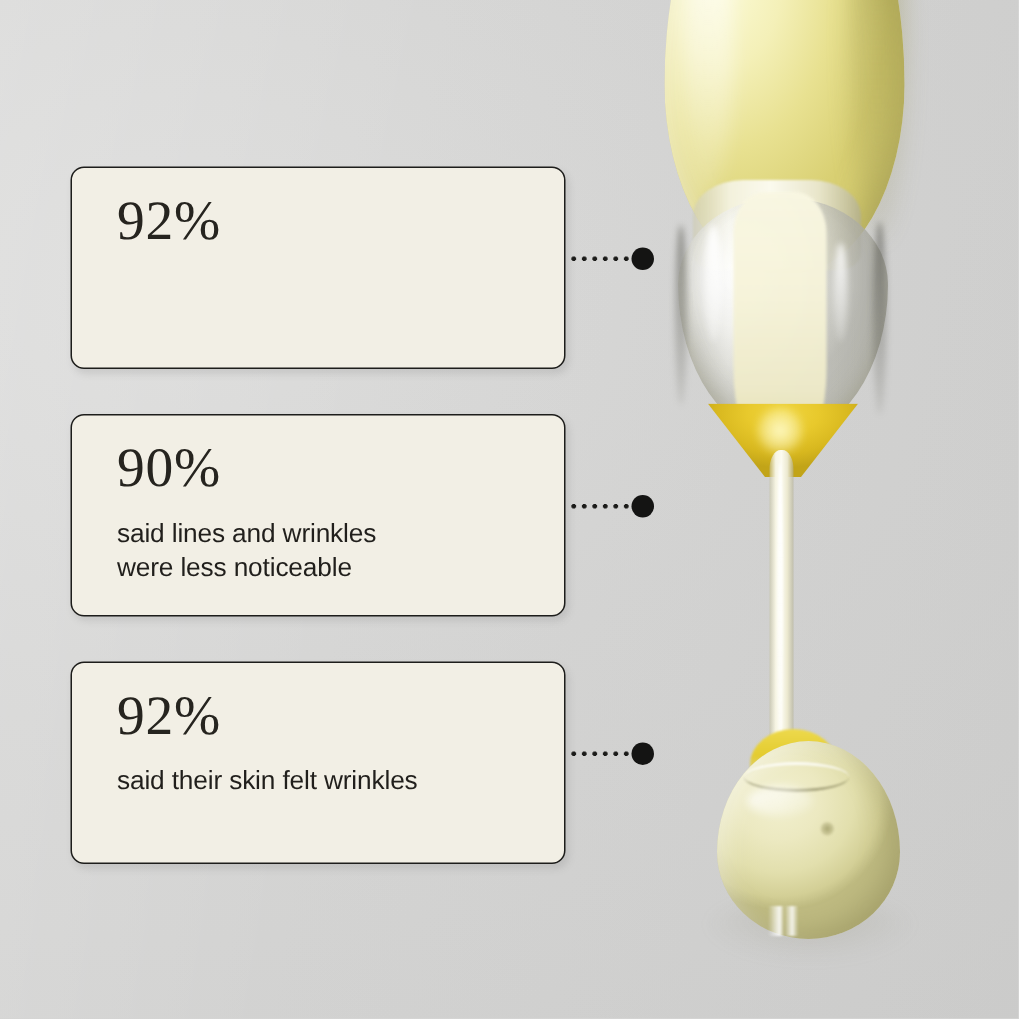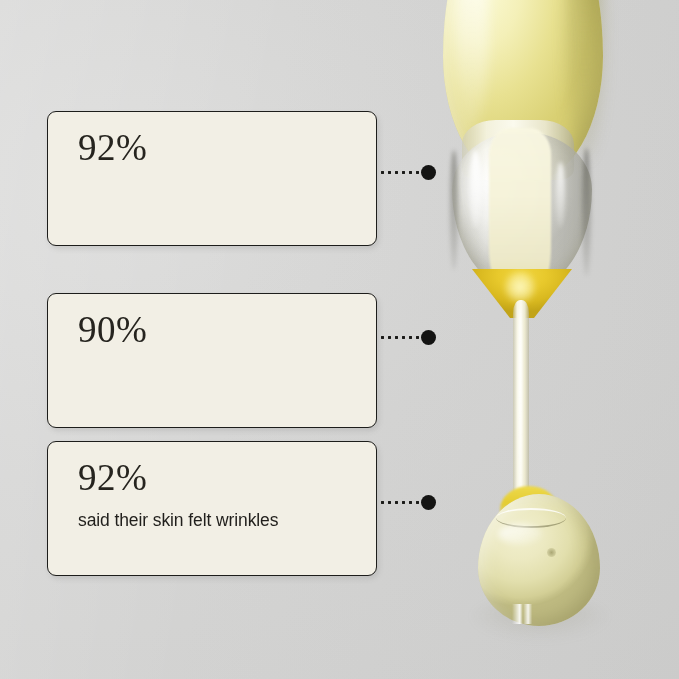--- a/index.html
+++ b/index.html
@@ -290,21 +290,21 @@
     position: absolute;
     left: 47px;
     width: 330px;
     background: #f2efe5;
     border: 1.6px solid #1d1d1b;
     border-radius: 9px;
     box-sizing: border-box;
     box-shadow: 2px 3px 5px rgba(120,120,118,0.20);
   }
   .stat-card.c1 { top: 111px; height: 135px; }
-  .stat-card.c2 { top: 276px; height: 135px; margin-top: 17px; }
+  .stat-card.c2 { top: 276px; height: 135px; }
   .stat-card.c3 { top: 441px; height: 135px; }
 
   .stat-inner {
     padding: 17px 26px 0 30px;
   }
   .stat-pct {
     font-family: "Liberation Serif", "DejaVu Serif", serif;
     font-size: 37px;
     line-height: 1.0;
     font-weight: 400;
@@ -388,20 +388,22 @@
 
     <div class="stat-card c1">
       <div class="stat-inner">
         <div class="stat-pct">92%</div>
       </div>
     </div>
 
     <div class="stat-card c2">
       <div class="stat-inner">
         <div class="stat-pct">90%</div>
+        <div class="stat-desc">said lines and wrinkles
+were less noticeable</div>
       </div>
     </div>
 
     <div class="stat-card c3">
       <div class="stat-inner">
         <div class="stat-pct">92%</div>
         <div class="stat-desc">said their skin felt wrinkles</div>
       </div>
     </div>
 

